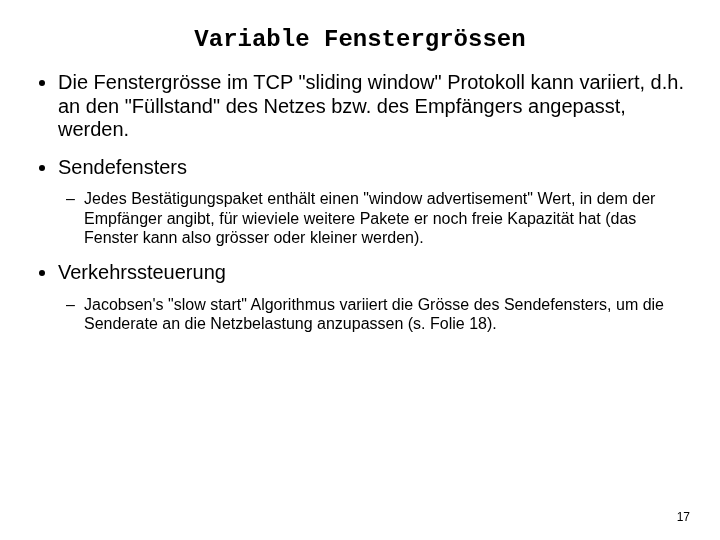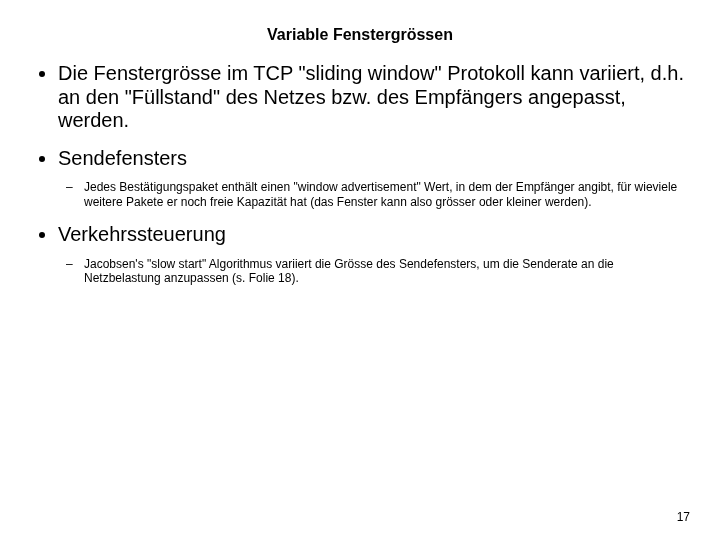--- a/index.html
+++ b/index.html
@@ -14,40 +14,41 @@
   .slide {
     box-sizing: border-box;
     width: 720px;
     height: 540px;
     padding: 20px 28px 20px 28px;
     position: relative;
   }
   .title {
     text-align: center;
     font-weight: bold;
-    font-size: 16px;
+    font-size: 24px;
     margin: 6px 0 18px 0;
+    font-family: Liberation Mono, monospace;
   }
   ul.level1 {
     list-style: disc;
     margin: 0;
     padding-left: 30px;
   }
   ul.level1 > li {
     font-size: 20px;
     line-height: 1.18;
     margin-bottom: 14px;
   }
   ul.level2 {
     list-style: none;
     margin: 10px 0 0 0;
     padding-left: 26px;
   }
   ul.level2 > li {
-    font-size: 12px;
+    font-size: 16px;
     line-height: 1.2;
     margin-bottom: 10px;
     position: relative;
   }
   ul.level2 > li::before {
     content: "–";
     position: absolute;
     left: -18px;
   }
   .page-number {

